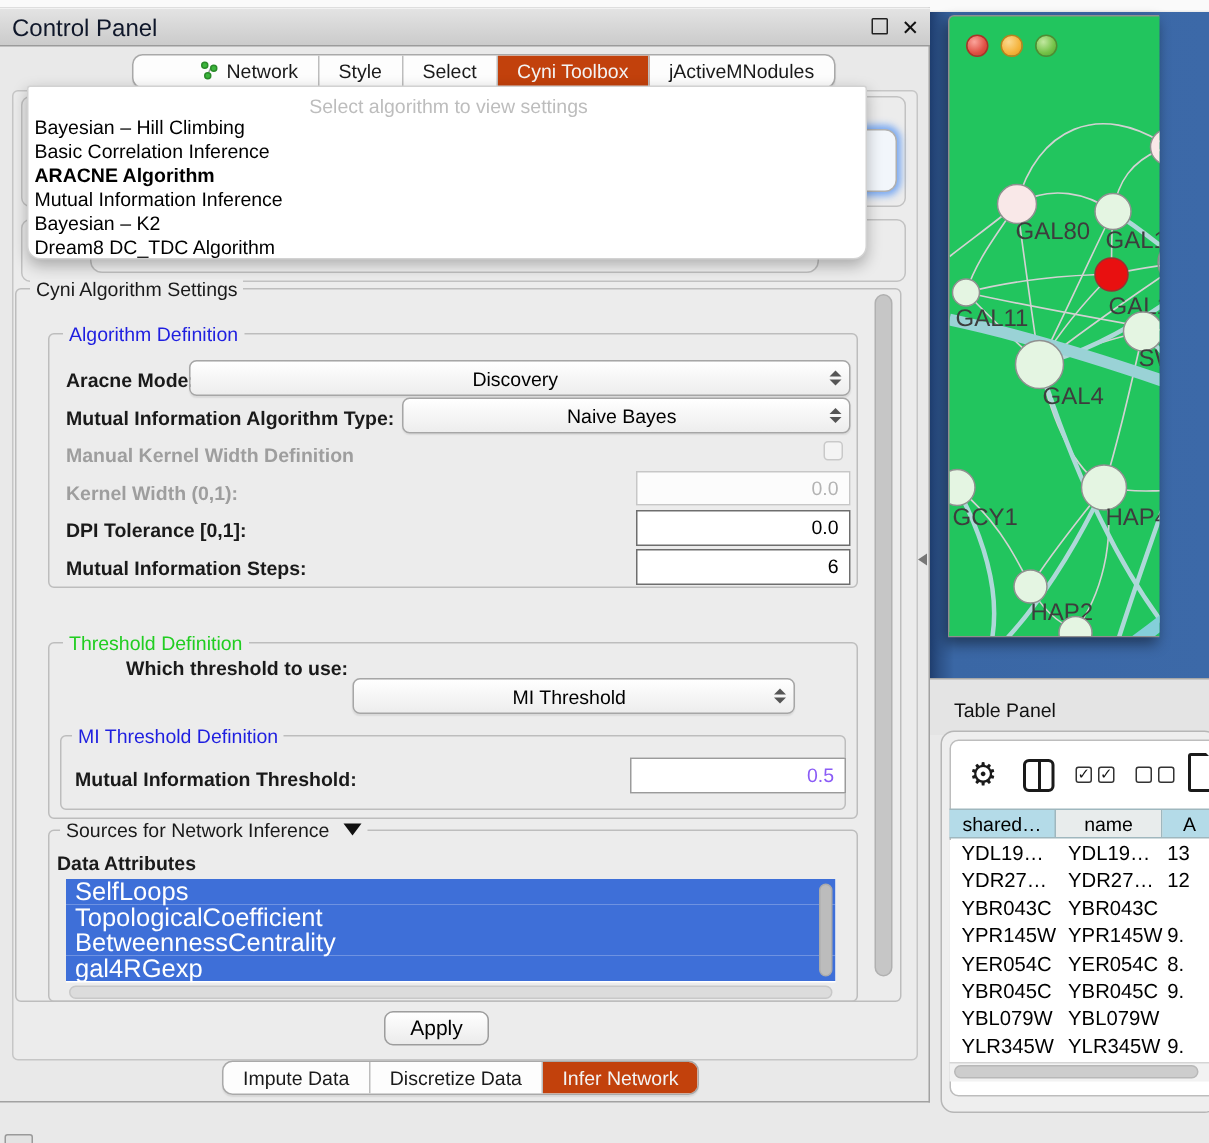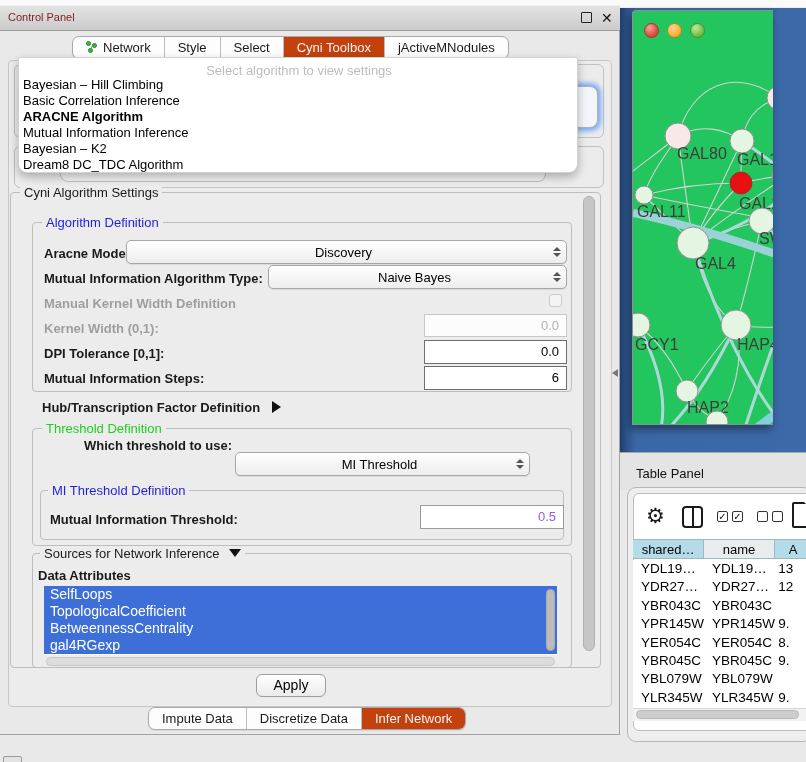--- a/index.html
+++ b/index.html
@@ -10,32 +10,32 @@
   .abs{position:absolute;}
 
   
   #top-strip{left:0;top:0;width:806px;height:8px;background:#fafafa;border-bottom:1px solid #ededed;}
 
   
   #control-panel{left:0;top:5px;width:620px;height:730px;background:#e9e9e9;
     border:1px solid #a2a2a2;border-left:none;}
   #cp-titlebar{left:0;top:5px;width:620px;height:26px;
     background:linear-gradient(#e3e3e3,#cbcbcb);border-bottom:1px solid #9b9b9b;border-top:1px solid #f2f2f2;}
-  #cp-title{left:8px;top:11px;font-size:11px;color:#7f1d1d;}
+  #cp-title{left:8px;top:11px;font-size:16px;color:#0f172a;}
   #float-btn{right:36px+0;left:581px;top:12px;width:11px;height:11px;border:1.5px solid #222;border-radius:1px;}
   #close-btn{left:601px;top:10px;font-weight:bold;font-size:14px;color:#111;}
 
   
   .segbar{display:flex;border:1px solid #a9a9a9;border-radius:7px;overflow:hidden;background:#fdfdfd;
     box-shadow:0 1px 1px rgba(0,0,0,0.08);}
   .seg{padding:0 13px;line-height:21px;height:21px;border-right:1px solid #bdbdbd;color:#1a1a1a;
     display:flex;align-items:center;gap:5px;white-space:nowrap;}
   .seg:last-child{border-right:none;}
   .seg.sel{background:#c2410c;color:#f3f3f3;}
-  #top-tabs{left:72px;top:36px;}
+  #top-tabs{left:88px;top:36px;padding-left:32px;}
   #bottom-tabs{left:148px;top:707px;}
 
   
   #content-box{left:8px;top:60px;width:604px;height:647px;background:#ececec;
     border:1px solid #c6c6c6;border-radius:4px;}
 
   
   .ghost-group{border:1px solid #c2c2c2;border-radius:6px;}
   #ghost-combo1{left:26px;top:86px;width:572px;height:42px;border:1px solid #b0b0b0;border-radius:8px;
     box-shadow:0 0 5px 2.5px rgba(92,152,244,0.8);background:#f2f6fb;}
@@ -71,21 +71,21 @@
 
   .checkbox{position:absolute;width:13px;height:13px;border:1px solid #c9c9c9;border-radius:3px;background:#f4f4f4;}
 
   .tri-right{display:inline-block;width:0;height:0;border-top:6px solid transparent;border-bottom:6px solid transparent;
     border-left:9px solid #111;vertical-align:-1px;}
   .tri-down{display:inline-block;width:0;height:0;border-left:6px solid transparent;border-right:6px solid transparent;
     border-top:8px solid #111;vertical-align:1px;}
 
   
   #attr-list{left:44px;top:586px;width:513px;height:69px;background:#fff;overflow:hidden;}
-  .attr-item{height:17px;line-height:17px;padding-left:6px;background:#3e6fd8;color:#fff;font-size:14px;white-space:nowrap;}
+  .attr-item{height:17px;line-height:17px;padding-left:6px;background:#3e6fd8;color:#fff;font-size:17px;white-space:nowrap;}
   #attr-vscroll{left:546px;top:589px;width:9px;height:62px;background:#bcbcbc;border-radius:5px;border:1px solid #ababab;}
   #attr-hscroll{left:46px;top:657px;width:509px;height:9px;background:#dcdcdc;border-radius:5px;border:1px solid #c8c8c8;}
 
   
   #settings-vscroll{left:583px;top:196px;width:12px;height:455px;background:#c6c6c6;border:1px solid #b0b0b0;border-radius:7px;}
 
   #apply-btn{left:256px;top:674px;width:70px;height:23px;background:linear-gradient(#ffffff,#ebebeb);
     border:1px solid #9d9d9d;border-radius:6px;text-align:center;line-height:21px;font-size:14px;color:#000;}
 
   #divider-arrow{left:612px;top:369px;width:0;height:0;border-top:4px solid transparent;border-bottom:4px solid transparent;
@@ -222,24 +222,20 @@
 
   <div class="form-label dis" style="left:44px;top:321px;">Kernel Width (0,1):</div>
   <div class="field dis" style="left:424px;top:314px;width:143px;height:23px;">0.0</div>
 
   <div class="form-label" style="left:44px;top:346px;">DPI Tolerance [0,1]:</div>
   <div class="field dark" style="left:424px;top:340px;width:143px;height:24px;">0.0</div>
 
   <div class="form-label" style="left:44px;top:371px;">Mutual Information Steps:</div>
   <div class="field dark" style="left:424px;top:366px;width:143px;height:24px;">6</div>
 
-  <div class="form-label" style="left:42px;top:400px;">
-    <span>Hub/Transcription Factor Definition</span>
-    <span class="tri-right" style="margin-left:8px;"></span>
-  </div>
 
   <div class="abs groupbox" style="left:32px;top:428px;width:540px;height:118px;"></div>
   <div class="group-label lbl-green" style="left:42px;top:422px;">Threshold Definition</div>
 
   <div class="form-label" style="left:84px;top:438px;">Which threshold to use:</div>
   <div class="combo" style="left:235px;top:452px;width:295px;height:24px;">
     <span class="ctext">MI Threshold</span>
     <span class="spin">
         <i class="up"></i>
         <i class="dn"></i>

